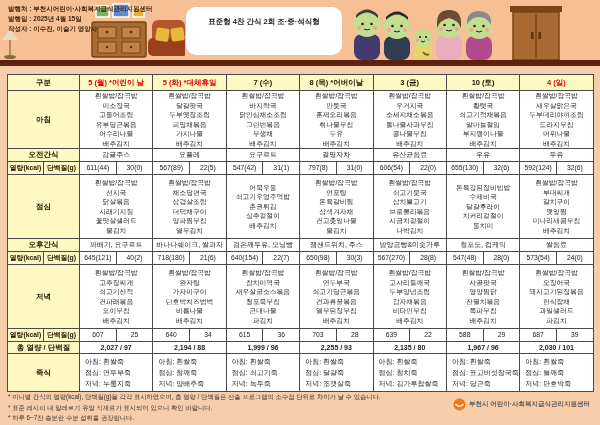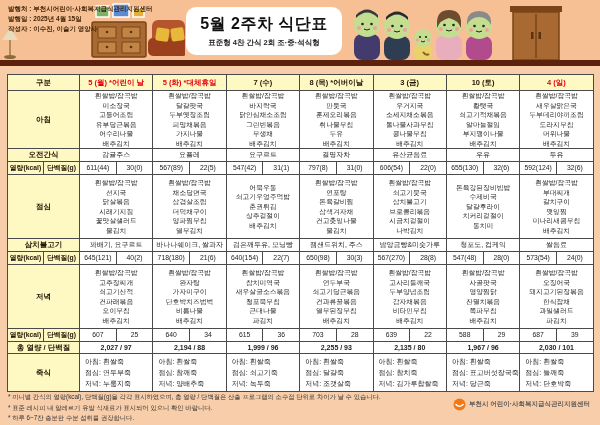--- a/index.html
+++ b/index.html
@@ -82,21 +82,20 @@
 
   <g>
     <rect x="152" y="20" width="33" height="26" rx="6" fill="#b5552e"></rect>
     <rect x="148" y="38" width="40" height="18" rx="5" fill="#9c3f1c"></rect>
     <rect x="156" y="28" width="13" height="13" rx="2" fill="#e8b83a" transform="rotate(8 162 34)"></rect>
     <rect x="171" y="28" width="13" height="13" rx="2" fill="#e8b83a" transform="rotate(-8 177 34)"></rect>
   </g>
 </svg>
 
 <div class="titlebox">
-  <div class="title">5월 2주차 식단표</div>
   <div class="subtitle">표준형 4찬 간식 2회 조·중·석식형</div>
 </div>
 
 <svg class="deco" style="left:352px;top:8px;" width="150" height="52">
   <g>
     <rect x="2" y="26" width="26" height="26" rx="8" fill="#433a6e"></rect>
     <circle cx="15" cy="16" r="13" fill="#c3dd91"></circle>
     <path d="M4 10 Q15 -1 26 10 L26 7 Q15 -4 4 7 Z" fill="#3a3a3a"></path>
     <circle cx="10.5" cy="16" r="1.3" fill="#222"></circle>
       <circle cx="19.5" cy="16" r="1.3" fill="#222"></circle>
@@ -300,21 +299,21 @@
 동치미</td>
     <td colspan="2">흰쌀밥/잡곡밥
 부대찌개
 갈치구이
 깻잎찜
 미나리새콤무침
 배추김치</td>
   </tr>
 
   <tr class="r-snack">
-    <th colspan="2">삼치불고기</th>
+    <th colspan="2">오후간식</th>
     <td colspan="2">꽈배기, 요구르트</td>
     <td colspan="2">바나나쉐이크, 쌀과자</td>
     <td colspan="2">검은깨두유, 모닝빵</td>
     <td colspan="2">잼샌드위치, 주스</td>
     <td colspan="2">밤앙금빵&amp;미숫가루</td>
     <td colspan="2">청포도, 컵케익</td>
     <td colspan="2">쌀음료</td>
   </tr>
 
   <tr class="r-kcal">

